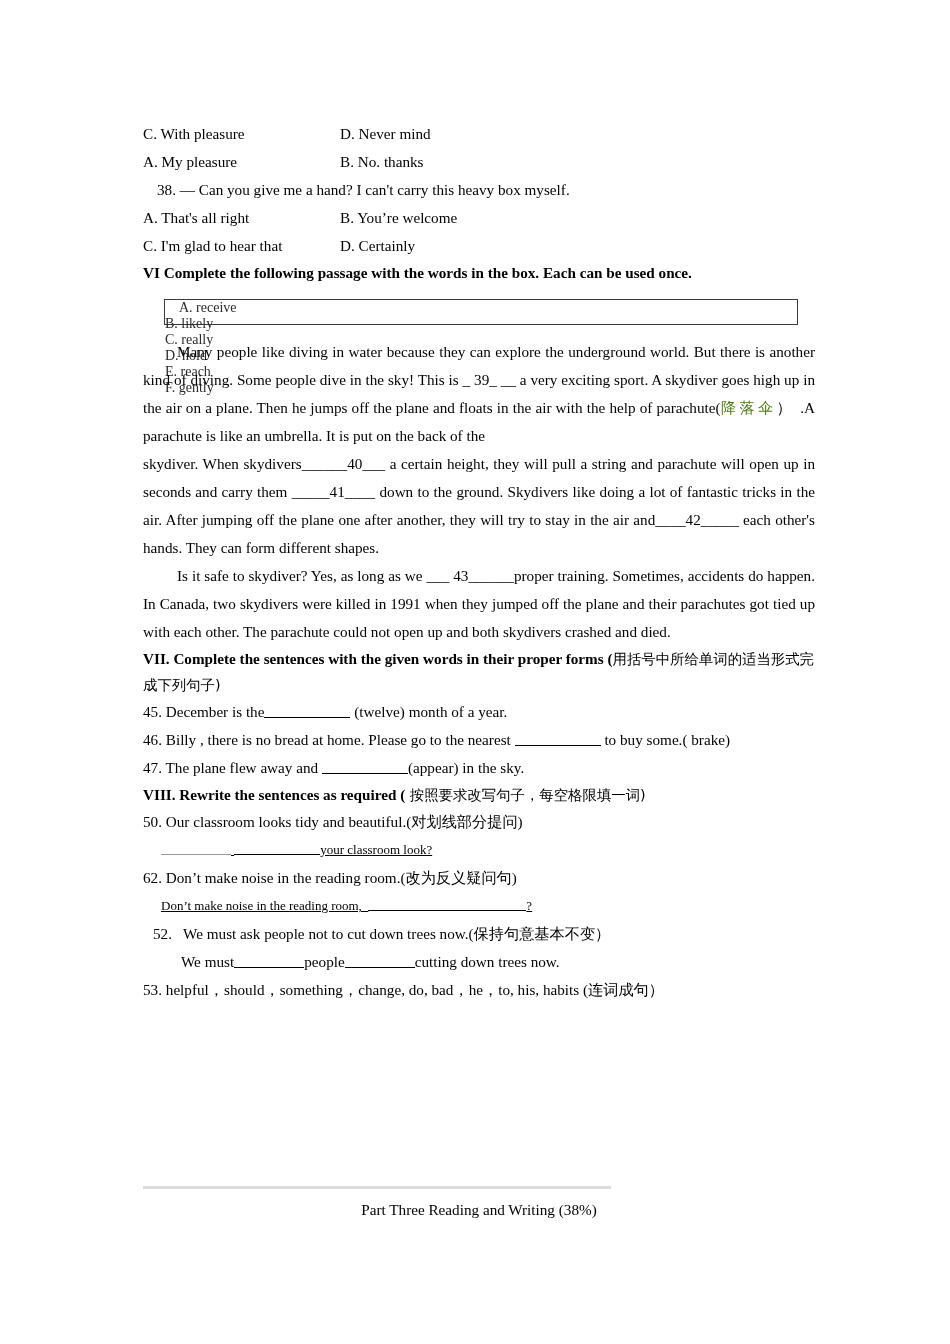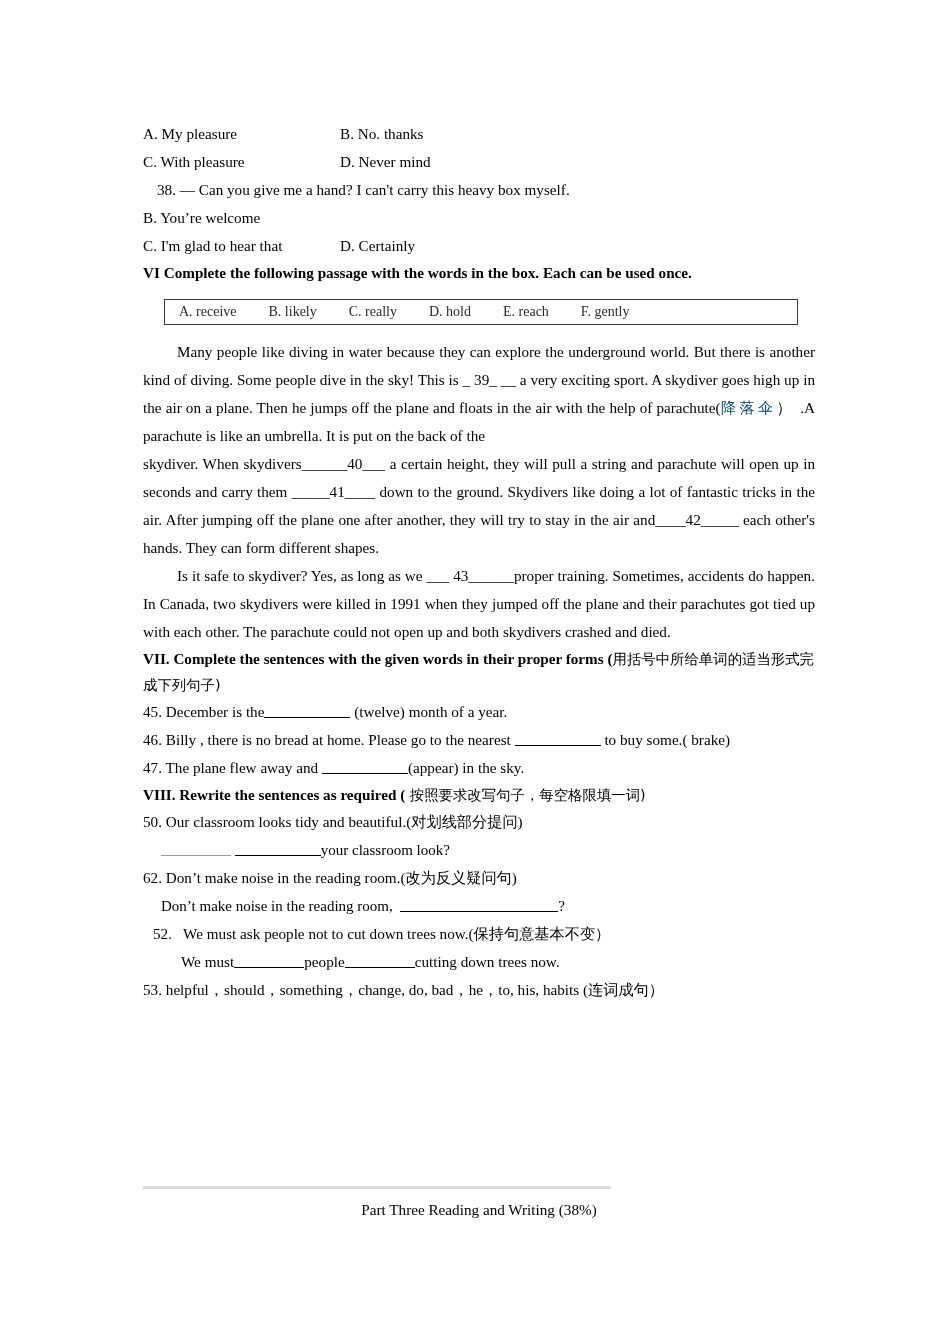--- a/index.html
+++ b/index.html
@@ -64,43 +64,43 @@
   .wordbox-wrap {
     margin-top: 13px;
     margin-bottom: 13px;
     padding-left: 21px;
   }
   .wordbox {
     border: 1px solid #3a3a3a;
     height: 26px;
     width: 634px;
     display: flex;
-    align-items: center;
     box-sizing: border-box;
+    flex-direction: column;
   }
   .wordbox .w {
     font-size: 14px;
     color: #2a2a2a;
     white-space: nowrap;
   }
   .wordbox .w1 { margin-left: 14px; }
   .wordbox .w  { margin-right: 32px; }
 
   
   .para {
     font-size: 15.2px;
     line-height: 28px;
     text-align: justify;
     text-justify: inter-word;
     white-space: pre-wrap;
   }
   .para.indent { text-indent: 34px; }
   .para .cn {
     font-family: Liberation Sans, sans-serif;
-    color: #0c4a6e;
+    color: #4d7c0f;
     letter-spacing: 3px;
   }
 
   
   .blank {
     display: inline-block;
     border-bottom: 1px solid #000;
     vertical-align: baseline;
     height: 15px;
     margin-bottom: -1px;
@@ -110,24 +110,25 @@
   .b80  { width: 86px; }
   .b150 { width: 158px; }
 
   .ans {
     font-size: 15.2px;
     line-height: 28px;
     padding-left: 38px;
     white-space: pre-wrap;
   }
   .ans-b {
-    font-size: 15px;
+    font-size: 13px;
     line-height: 28px;
     padding-left: 18px;
     white-space: pre-wrap;
+    text-decoration: underline;
   }
 
   
   .rule {
     position: absolute;
     left: 143px;
     top: 1186px;
     width: 468px;
     height: 3px;
     background: #dcdcdc;
@@ -144,30 +145,31 @@
   }
 </style>
 </head>
 <body>
 
 <div class="page">
 
   <div style="height:120px"></div>
 
   <div class="optrow">
+    <span class="col-a">C. With pleasure</span>
+    <span class="col-b">D. Never mind</span>
+  </div>
+  <div class="optrow">
     <span class="col-a">A. My pleasure</span>
     <span class="col-b">B. No. thanks</span>
   </div>
-  <div class="optrow">
-    <span class="col-a">C. With pleasure</span>
-    <span class="col-b">D. Never mind</span>
-  </div>
 
   <div class="q-stem">38. — Can you give me a hand? I can't carry this heavy box myself.</div>
   <div class="optrow">
+    <span class="col-a">A. That's all right</span>
     <span class="col-b">B. You’re welcome</span>
   </div>
   <div class="optrow">
     <span class="col-a">C. I'm glad to hear that</span>
     <span class="col-b">D. Certainly</span>
   </div>
 
   <div class="sec-head">VI Complete the following passage with the words in the box. Each can be used once.</div>
 
   <div class="wordbox-wrap">

